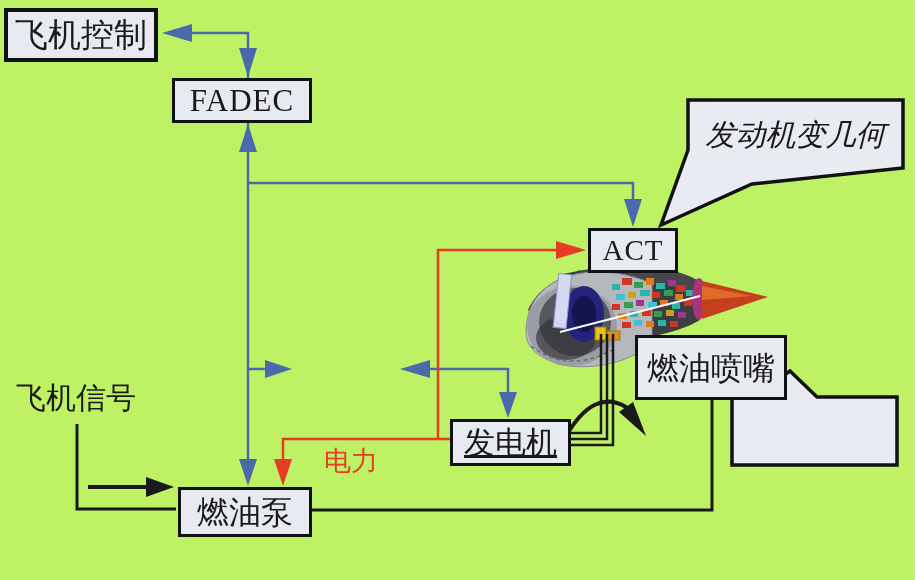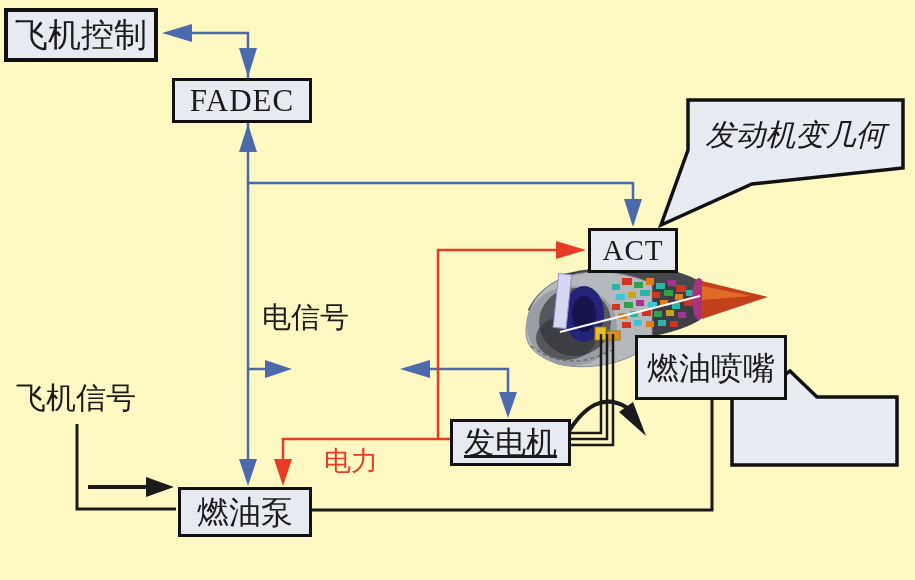--- a/index.html
+++ b/index.html
@@ -1,17 +1,17 @@
 <!DOCTYPE html>
 <html><head>
 <meta charset="utf-8">
 <style>
   html,body{margin:0;padding:0;background:#ffffff;}
   #stage{
-    position:relative;width:915px;height:580px;background:#fef9c3;overflow:hidden;
+    position:relative;width:915px;height:580px;background:#bef264;overflow:hidden;
     font-family:"Liberation Serif","DejaVu Serif",serif;
   }
   #linework{position:absolute;left:0;top:0;width:915px;height:580px;}
   .node{
     position:absolute;box-sizing:border-box;
     background:#e8eaf1;border:3px solid #111111;
     display:flex;align-items:center;justify-content:center;
     color:#1a1a1a;line-height:1;white-space:nowrap;
   }
   .lbl{
@@ -160,20 +160,19 @@
 
   <div class="node" style="left:450px;top:419px;width:121px;height:47px;font-size:31px;text-decoration:underline;">发电机</div>
 
   <div class="node" style="left:178px;top:487px;width:134px;height:50px;font-size:32px;">燃油泵</div>
 
   <div class="node" style="left:635px;top:317px;width:152px;height:65px;font-size:32px;margin-top:18px;">燃油喷嘴</div>
 
   <div class="callout-lbl" style="left:690px;top:104px;width:211px;height:62px;font-size:30px;font-style:italic;">发动机变几何</div>
 
 
-  <div class="lbl" style="left:262px;top:303px;font-size:29px;">电信号</div>
 
   <div class="lbl" style="left:324px;top:448px;font-size:27px;color:#e63c26;">电力</div>
 
   <div class="lbl" style="left:16px;top:383px;font-size:30px;">飞机信号</div>
 
 
 </div>
 
 </body></html>

